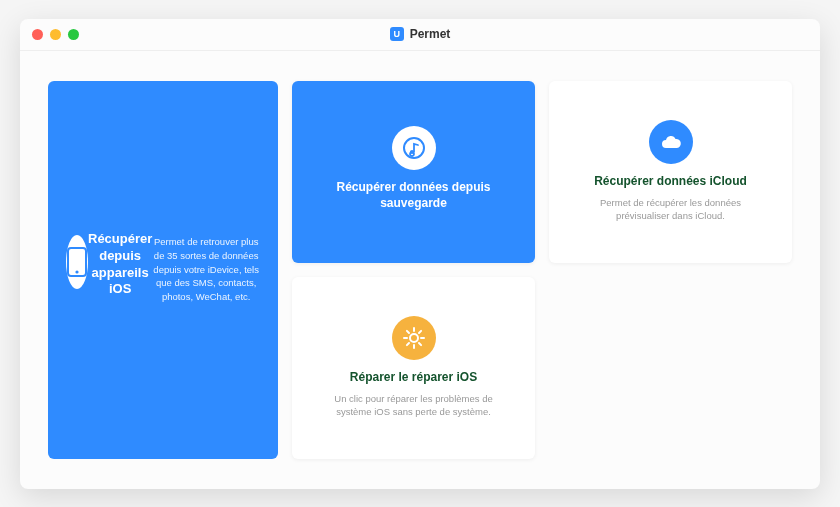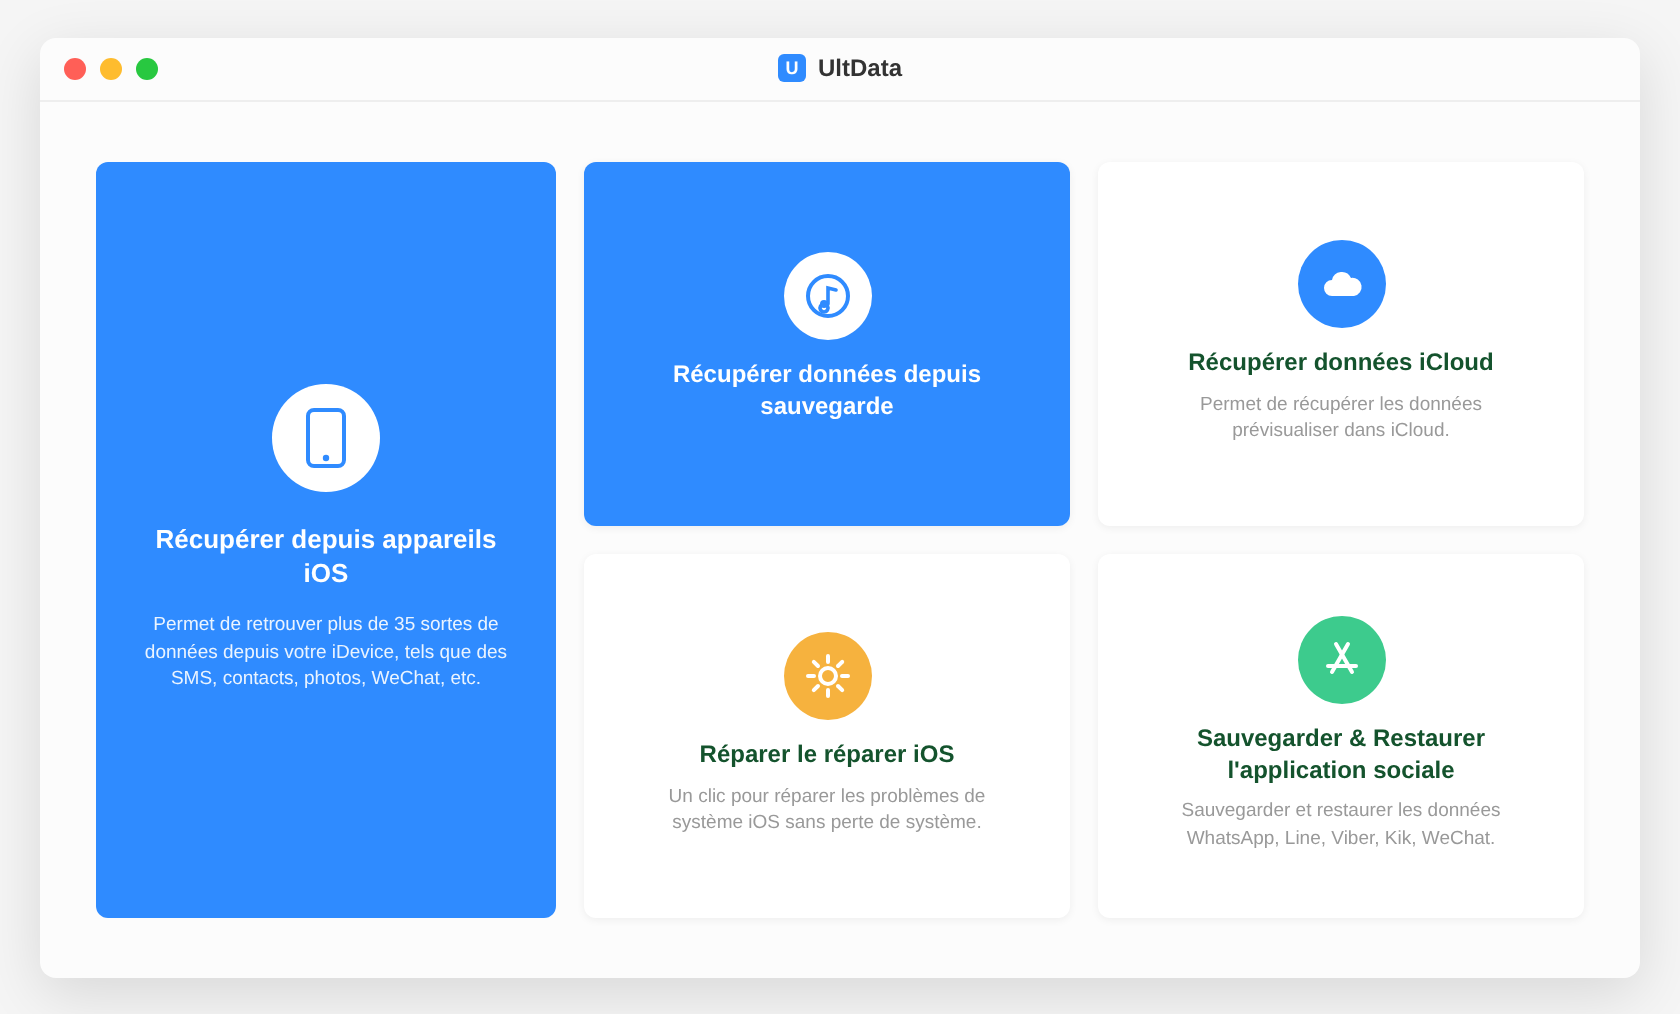--- a/index.html
+++ b/index.html
@@ -65,21 +65,21 @@
     padding: 30px 28px;
     display: flex;
     gap: 14px;
   }
   .left-card {
     width: 230px;
     background: #2f8bff;
     border-radius: 6px;
     color: #fff;
     display: flex;
-    flex-direction: column;
+    flex-direction: row;
     align-items: center;
     justify-content: center;
     padding: 24px 18px;
     text-align: center;
     cursor: pointer;
   }
   .right-grid {
     flex: 1;
     display: grid;
     grid-template-columns: 1fr 1fr;
@@ -143,21 +143,21 @@
   <div class="titlebar">
     <div class="traffic-lights">
       <div class="tl red"></div>
       <div class="tl yellow"></div>
       <div class="tl green"></div>
     </div>
     <div class="title-center">
       <div class="app-icon">
         <span>U</span>
       </div>
-      <span>UltData</span>
+      <span>Permet</span>
     </div>
   </div>
 
   <div class="content">
 
     <div class="left-card">
       <div class="icon-circle">
         <svg width="22" height="30" viewBox="0 0 22 30">
           <rect x="2" y="1" width="18" height="28" rx="3" fill="none" stroke="#2f8bff" stroke-width="2"></rect>
           <circle cx="11" cy="25" r="1.6" fill="#2f8bff"></circle>
@@ -203,29 +203,16 @@
               <line x1="17" y1="17" x2="19.1" y2="19.1"></line>
               <line x1="4.9" y1="19.1" x2="7" y2="17"></line>
               <line x1="17" y1="7" x2="19.1" y2="4.9"></line>
             </g>
           </svg>
         </div>
         <div class="card-title">Réparer le réparer iOS</div>
         <div class="card-desc">Un clic pour réparer les problèmes de système iOS sans perte de système.</div>
       </div>
 
-      <div class="card">
-        <div class="icon-circle" style="background:#3dcb8d;color:#fff">
-          <svg width="24" height="24" viewBox="0 0 24 24">
-            <g stroke="#fff" stroke-width="2" stroke-linecap="round" fill="none">
-              <line x1="9" y1="4" x2="17" y2="18"></line>
-              <line x1="15" y1="4" x2="7" y2="18"></line>
-              <line x1="5" y1="15" x2="19" y2="15"></line>
-            </g>
-          </svg>
-        </div>
-        <div class="card-title">Sauvegarder &amp; Restaurer l'application sociale</div>
-        <div class="card-desc">Sauvegarder et restaurer les données WhatsApp, Line, Viber, Kik, WeChat.</div>
-      </div>
 
     </div>
   </div>
 </div>
 
 </body></html>

